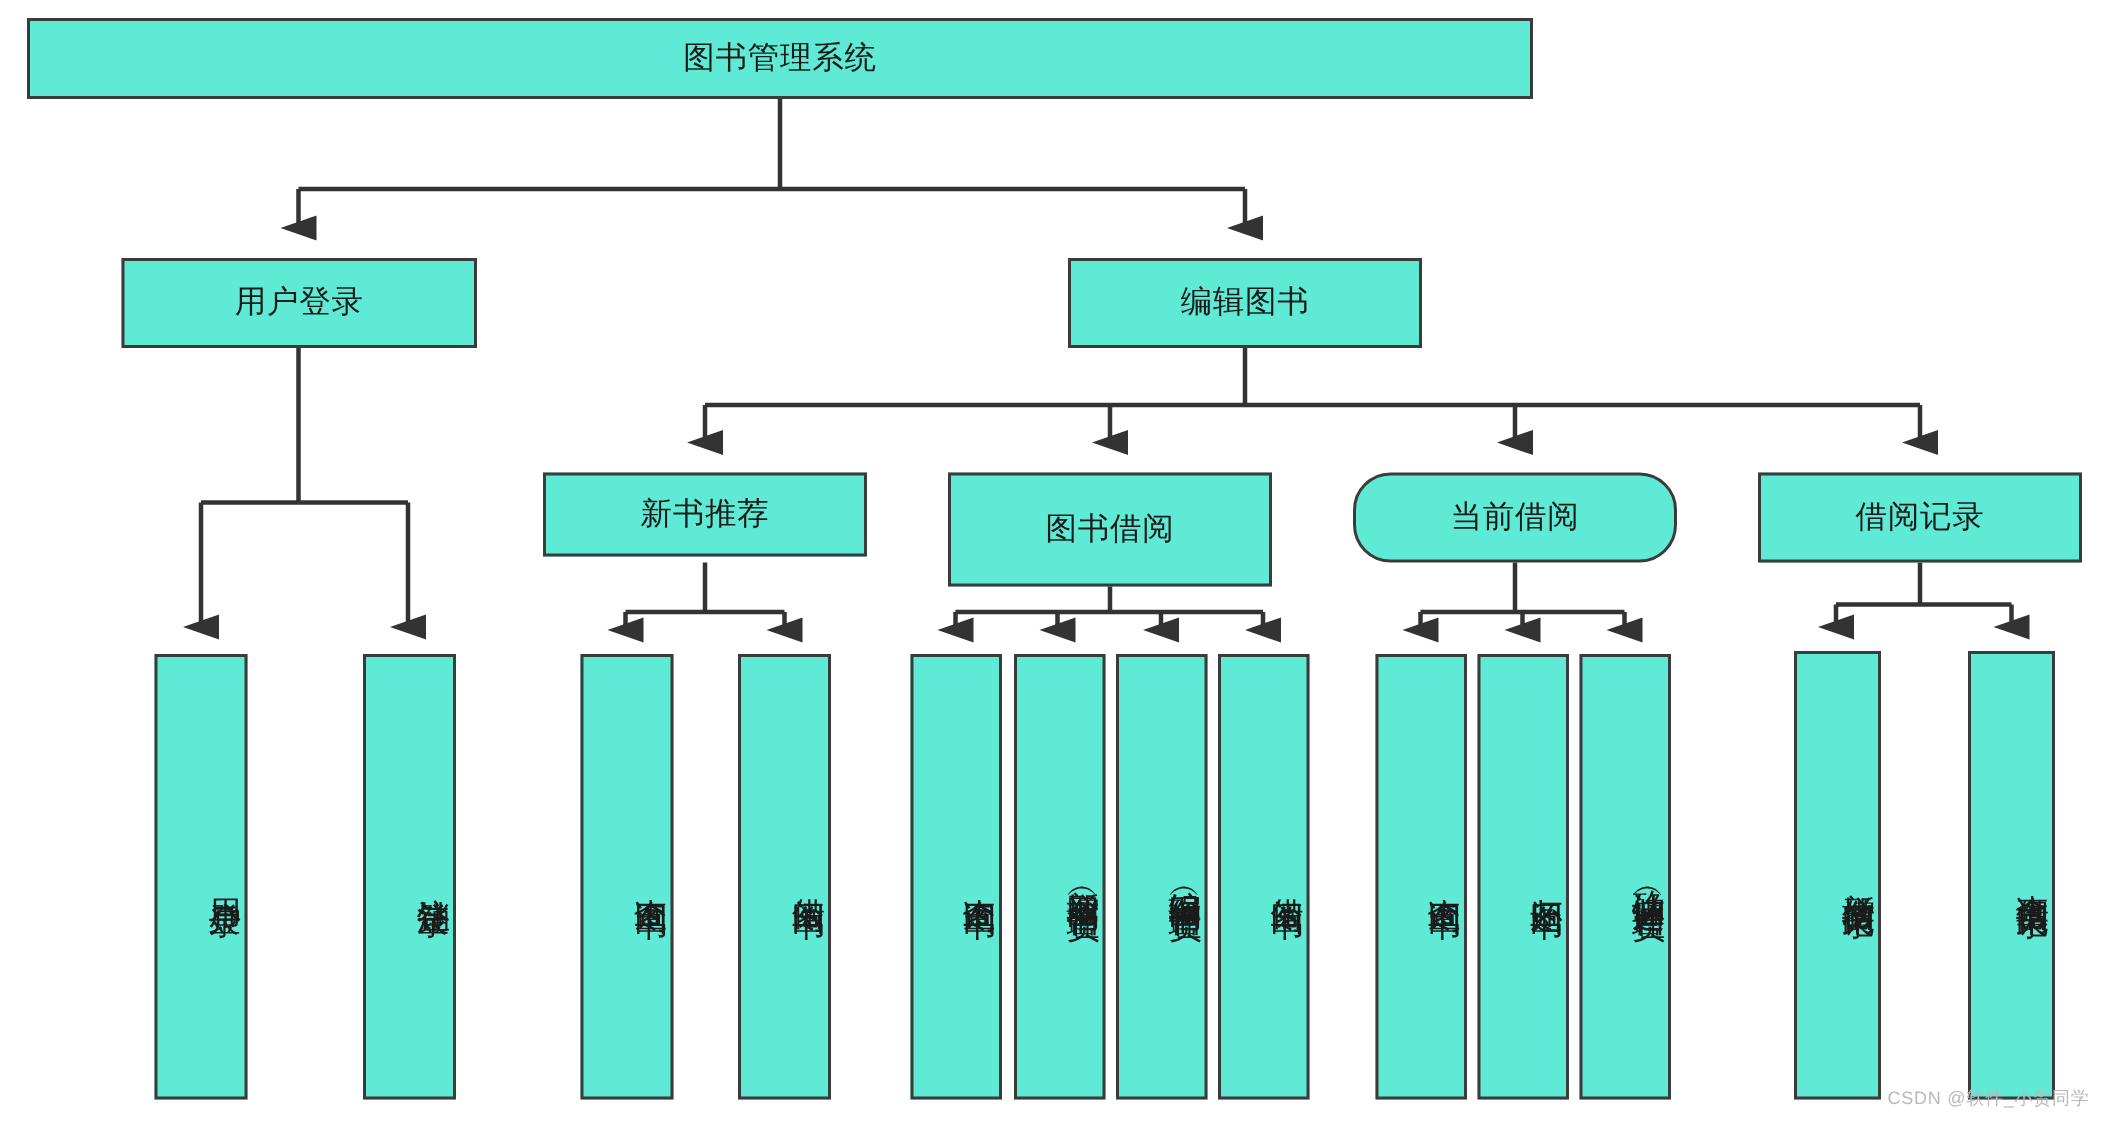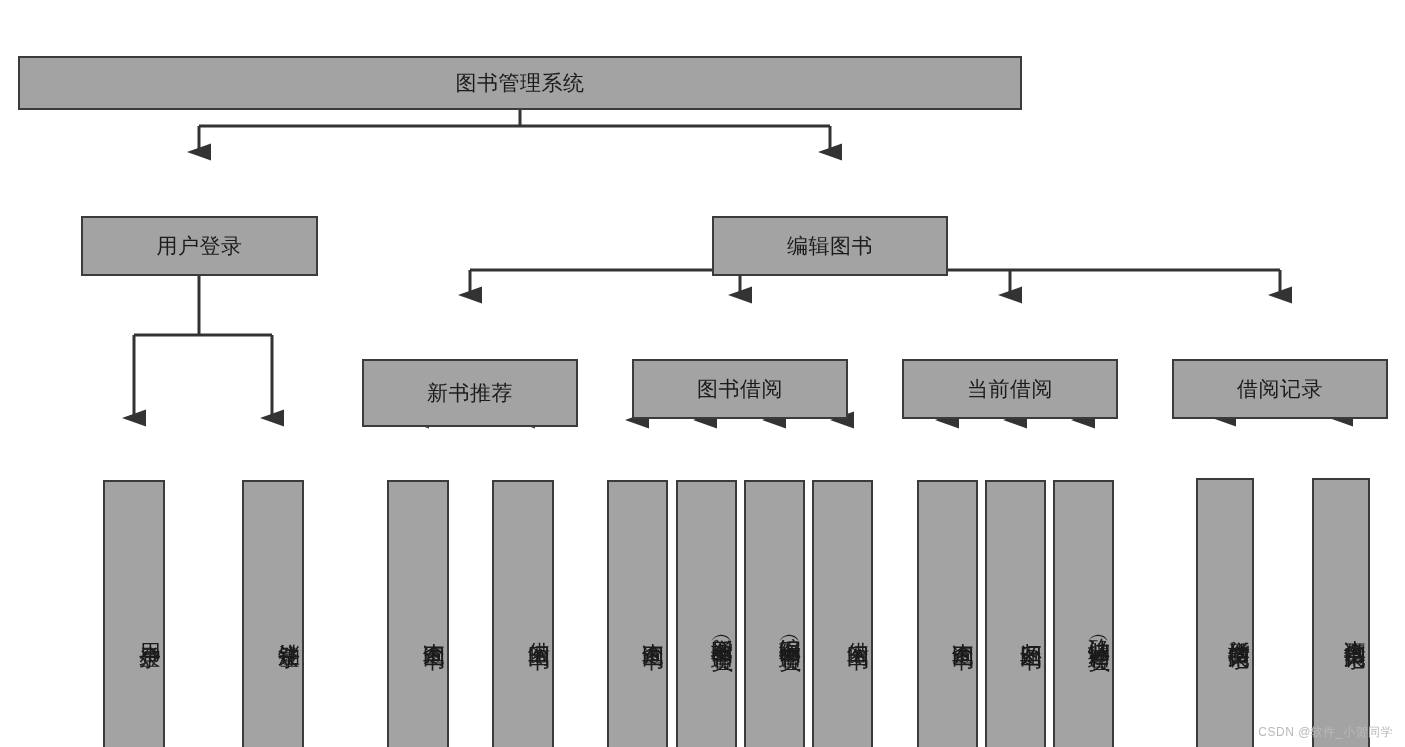--- a/index.html
+++ b/index.html
@@ -23,28 +23,27 @@
     left: 0;
     top: 0;
     width: 1405px;
     height: 747px;
     pointer-events: none;
   }
   .node {
     position: absolute;
     box-sizing: border-box;
     border: 2px solid #3b3b3b;
-    background: #a3a3a3;
+    background: #5eead4;
     color: #1b1b1b;
     display: flex;
     align-items: center;
     justify-content: center;
     text-align: center;
     line-height: 1.18;
-    margin-top: 44px;
   }
   .node.horizontal {
     font-size: 21px;
     letter-spacing: 0.5px;
     padding: 2px 6px;
   }
   .node.vertical {
     writing-mode: vertical-rl;
     text-orientation: upright;
     font-size: 22px;
@@ -133,25 +132,25 @@
       <path d="M1341,403 L1341,418" marker-end="url(#arrowhead)"></path>
     </g>
   </svg>
 
   <div class="node horizontal" style="left:18px; top:12px; width:1004px; height:54px;">图书管理系统</div>
 
   <div class="node horizontal" style="left:81px; top:172px; width:237px; height:60px;">用户登录</div>
 
   <div class="node horizontal" style="left:712px; top:172px; width:236px; height:60px;">编辑图书</div>
 
-  <div class="node horizontal" style="left:362px; top:315px; width:216px; height:68px;">新书推荐</div>
+  <div class="node horizontal" style="left:362px; top:315px; width:216px; height:56px;">新书推荐</div>
 
-  <div class="node horizontal" style="left:632px; top:315px; width:216px; height:60px;">图书借阅</div>
+  <div class="node horizontal" style="left:632px; top:315px; width:216px; height:76px;">图书借阅</div>
 
-  <div class="node horizontal" style="left:902px; top:315px; width:216px; height:60px;">当前借阅</div>
+  <div class="node horizontal" style="left:902px; top:315px; width:216px; height:60px;border-radius:25px;">当前借阅</div>
 
   <div class="node horizontal" style="left:1172px; top:315px; width:216px; height:60px;">借阅记录</div>
 
   <div class="node vertical" style="left:103px; top:436px; width:62px; height:297px;">用户登录</div>
 
   <div class="node vertical" style="left:242px; top:436px; width:62px; height:297px;">注销登录</div>
 
   <div class="node vertical" style="left:387px; top:436px; width:62px; height:297px;">查询图书</div>
 
   <div class="node vertical" style="left:492px; top:436px; width:62px; height:297px;">借阅图书</div>

